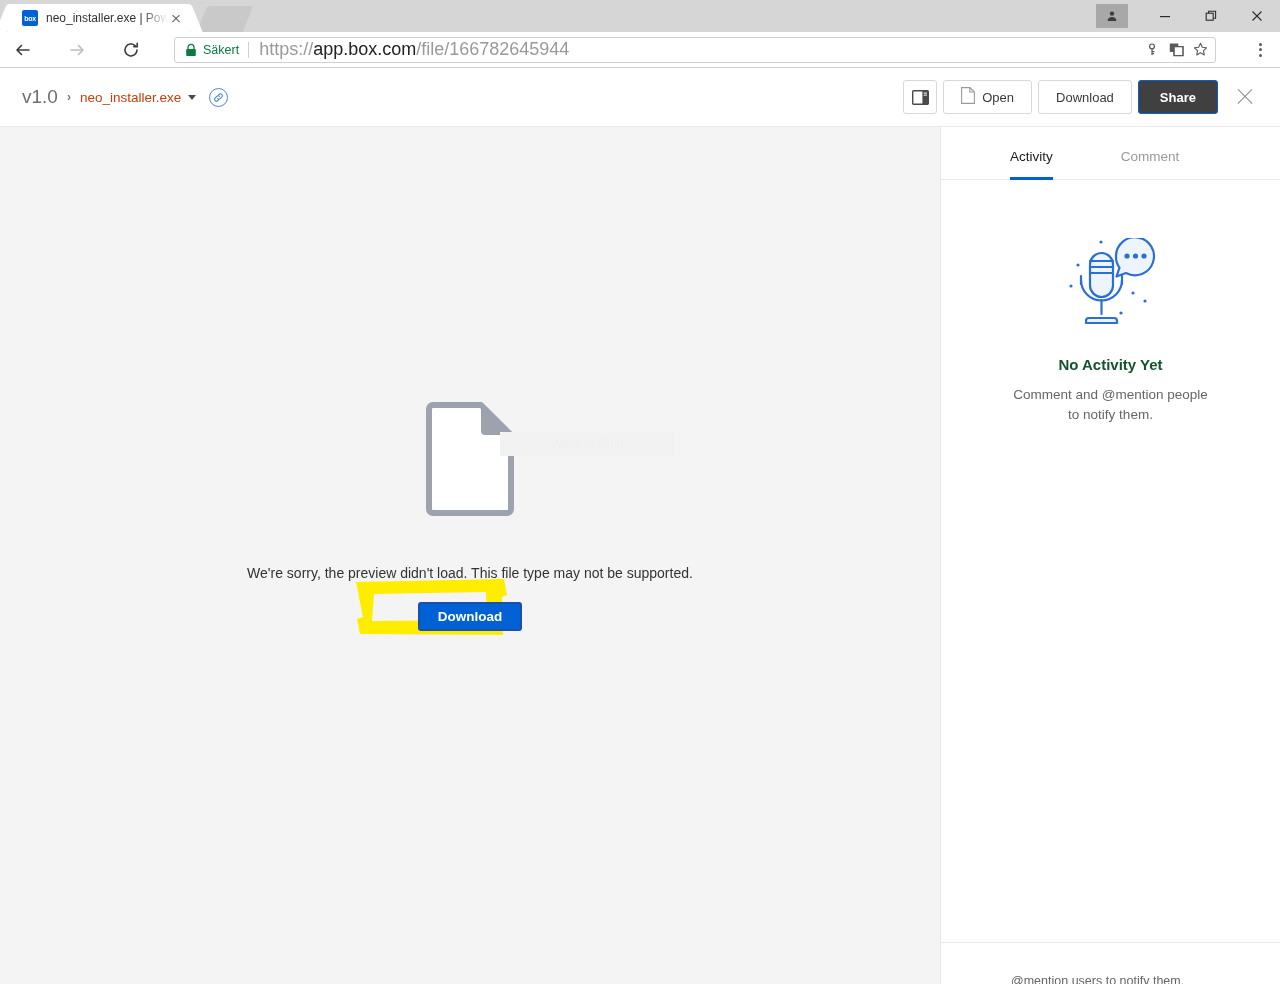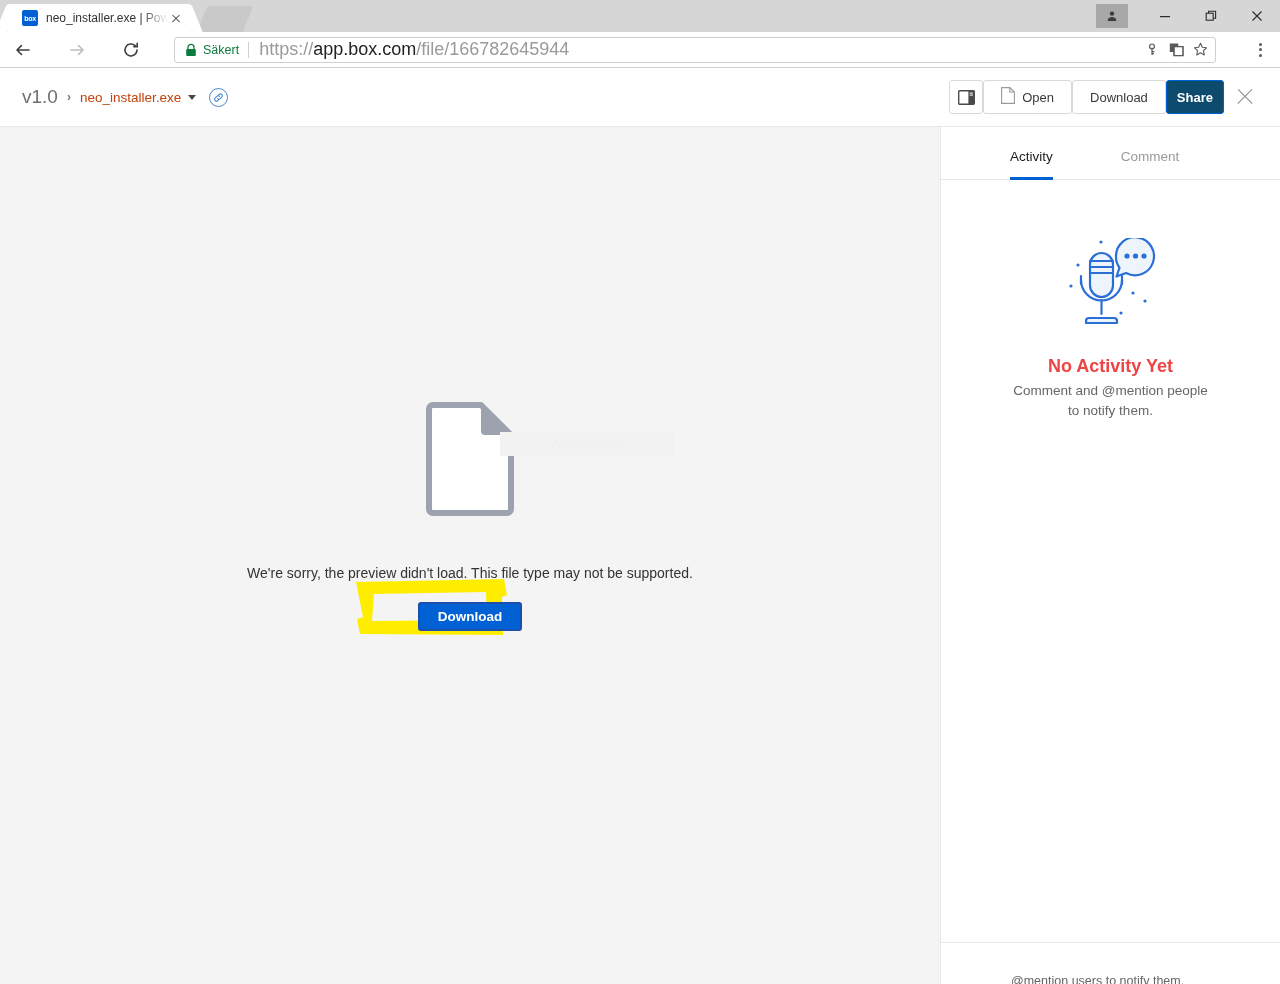--- a/index.html
+++ b/index.html
@@ -180,36 +180,36 @@
     border-right: 4px solid transparent;
     border-top: 5px solid #4a4a4a;
     cursor: pointer;
   }
   .link-badge {
     width: 19px; height: 19px; margin-left: 13px;
     border: 1.4px solid #4c88d0; border-radius: 50%;
     display: flex; align-items: center; justify-content: center;
     cursor: pointer;
   }
-  .header-actions { display: flex; align-items: center; gap: 0; }
+  .header-actions { display: flex; align-items: center; gap: 6px; }
   .icon-btn {
     width: 34px; height: 34px;
     border: 1px solid #d9d9d9; border-radius: 3px;
     background: #fff; display: flex; align-items: center; justify-content: center;
     cursor: pointer;
   }
   .btn {
     height: 34px; border: 1px solid #d9d9d9; border-radius: 3px;
     background: #fff; font-family: inherit; font-size: 13px; color: #3a3a3a;
     display: flex; align-items: center; justify-content: center;
     padding: 0 17px; cursor: pointer; gap: 7px; white-space: nowrap;
   }
   .btn-share {
-    background: #0c4a6e; border-color: #0061d5; color: #fff;
-    font-weight: bold; padding: 0 10px;
+    background: #404040; border-color: #0061d5; color: #fff;
+    font-weight: bold; padding: 0 21px;
   }
   .close-x {
     width: 22px; height: 22px; margin-left: 10px; position: relative; cursor: pointer;
   }
   .close-x::before, .close-x::after {
     content: ""; position: absolute; left: 1px; top: 10px;
     width: 20px; height: 1.3px; background: #8a8a8a;
   }
   .close-x::before { transform: rotate(45deg); }
   .close-x::after  { transform: rotate(-45deg); }
@@ -269,24 +269,24 @@
     font-size: 13.5px; padding: 22px 0 13px; margin-right: 68px;
     cursor: pointer; color: #9a9a9a; border-bottom: 3px solid transparent;
     margin-bottom: -1px;
   }
   .tab-item.active { color: #222; border-bottom-color: #0061d5; margin-left: 39px; }
   .empty-state {
     flex: 1 1 auto;
     display: flex; flex-direction: column; align-items: center;
     padding-top: 58px;
   }
-  .empty-title { font-size: 18px; font-weight: bold; color: #ef4444; margin-top: 18px; }
+  .empty-title { font-size: 15px; font-weight: bold; color: #14532d; margin-top: 18px; }
   .empty-sub {
     font-size: 13.5px; color: #666; text-align: center;
-    margin-top: 4px; line-height: 20px; width: 200px;
+    margin-top: 12px; line-height: 20px; width: 200px;
   }
   .comment-box {
     flex: 0 0 auto;
     border-top: 1px solid #e8e8e8;
     padding: 22px 24px 0 24px;
   }
   .comment-row { display: flex; align-items: flex-start; gap: 14px; }
   .avatar {
     width: 32px; height: 32px; border-radius: 50%;
     background: #f5a623; color: #fff;

